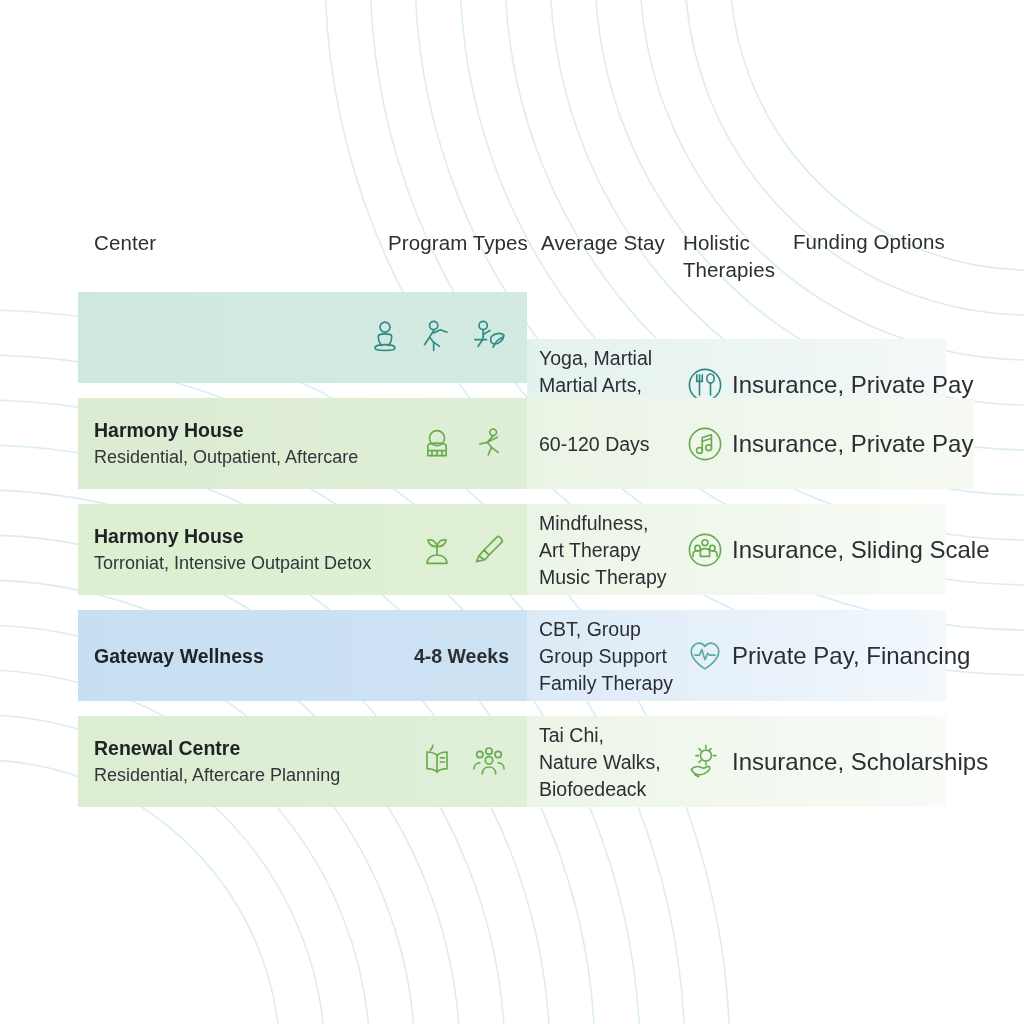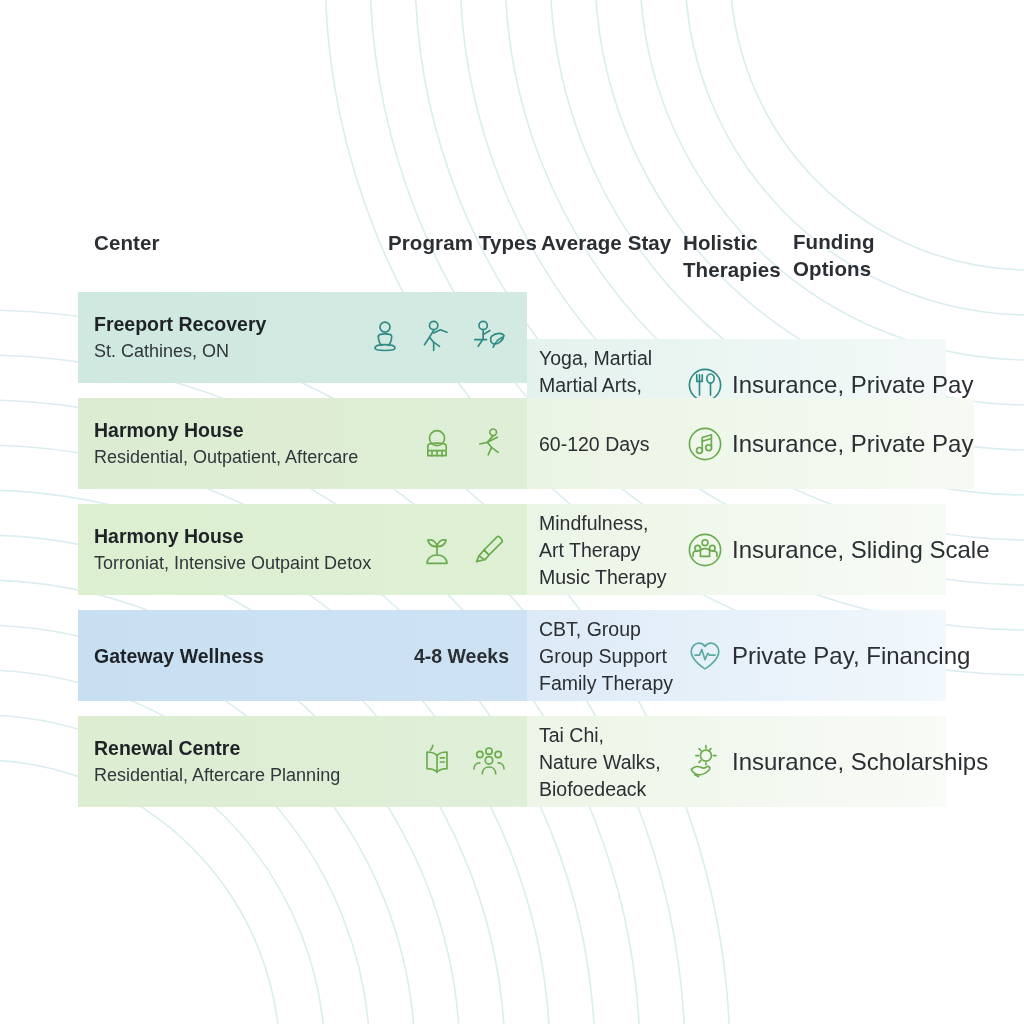--- a/index.html
+++ b/index.html
@@ -38,21 +38,21 @@
     position: absolute;
     left: 78px;
     top: 222px;
     width: 868px;
     height: 60px;
   }
   .th {
     position: absolute;
     font-size: 20.5px;
     color: #2b2f33;
-    font-weight: 700;
+    font-weight: 400;
     letter-spacing: 0.1px;
     line-height: 27px;
     white-space: pre-line;
   }
   .th-center      { left: 16px;  top: 7px; }
   .th-program     { left: 310px; top: 7px; }
   .th-stay        { left: 463px; top: 7px; }
   .th-holistic    { left: 605px; top: 7px; }
   .th-funding     { left: 715px; top: 6px; }
 
@@ -202,24 +202,20 @@
     <div class="th th-center">Center</div>
     <div class="th th-program">Program Types</div>
     <div class="th th-stay">Average Stay</div>
     <div class="th th-holistic">Holistic
 Therapies</div>
     <div class="th th-funding">Funding Options</div>
   </div>
 
   <div class="row r1" style="top:292px">
     <div class="row-left">
-      <div class="c-center">
-        <div class="c-name">Freeport Recovery</div>
-        <div class="c-sub">St. Cathines, ON</div>
-      </div>
       <div class="c-program">
         <svg class="prog-icon" width="40" height="40" viewBox="0 0 48 48" fill="none" stroke="#2f8a83" stroke-width="2" stroke-linecap="round" stroke-linejoin="round">
           <circle cx="24" cy="11" r="6"></circle>
           <path d="M16 22c0-2 3-3 8-3s8 1 8 3c0 5-2 9-4 11"></path>
           <path d="M16 22c0 5 2 9 4 11"></path>
           <path d="M12 36c0-3 5-4 12-4s12 1 12 4c0 2-5 3-12 3s-12-1-12-3z"></path>
         </svg>
         <svg class="prog-icon" width="40" height="40" viewBox="0 0 48 48" fill="none" stroke="#2f8a83" stroke-width="2" stroke-linecap="round" stroke-linejoin="round">
           <circle cx="20" cy="9" r="5"></circle>
           <path d="M20 15l-5 8 5 6v10"></path>

